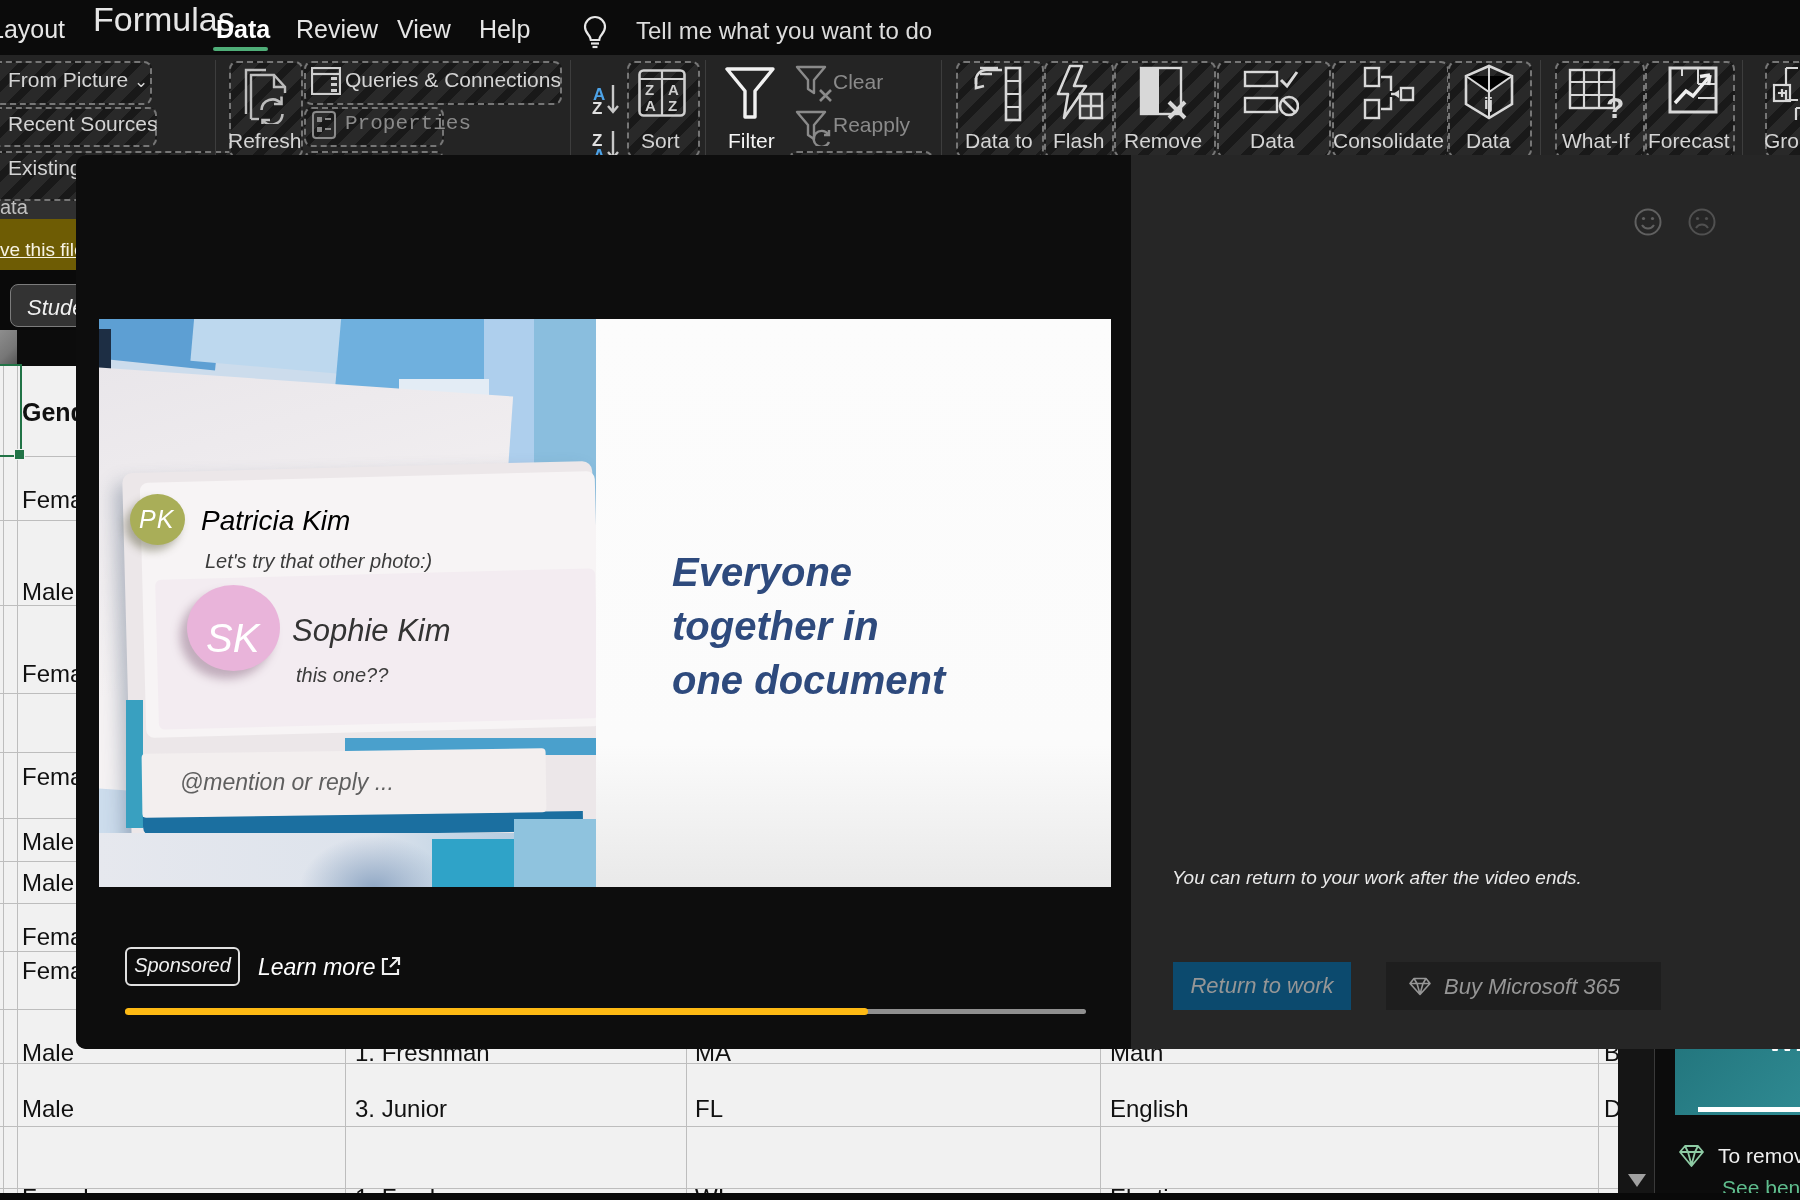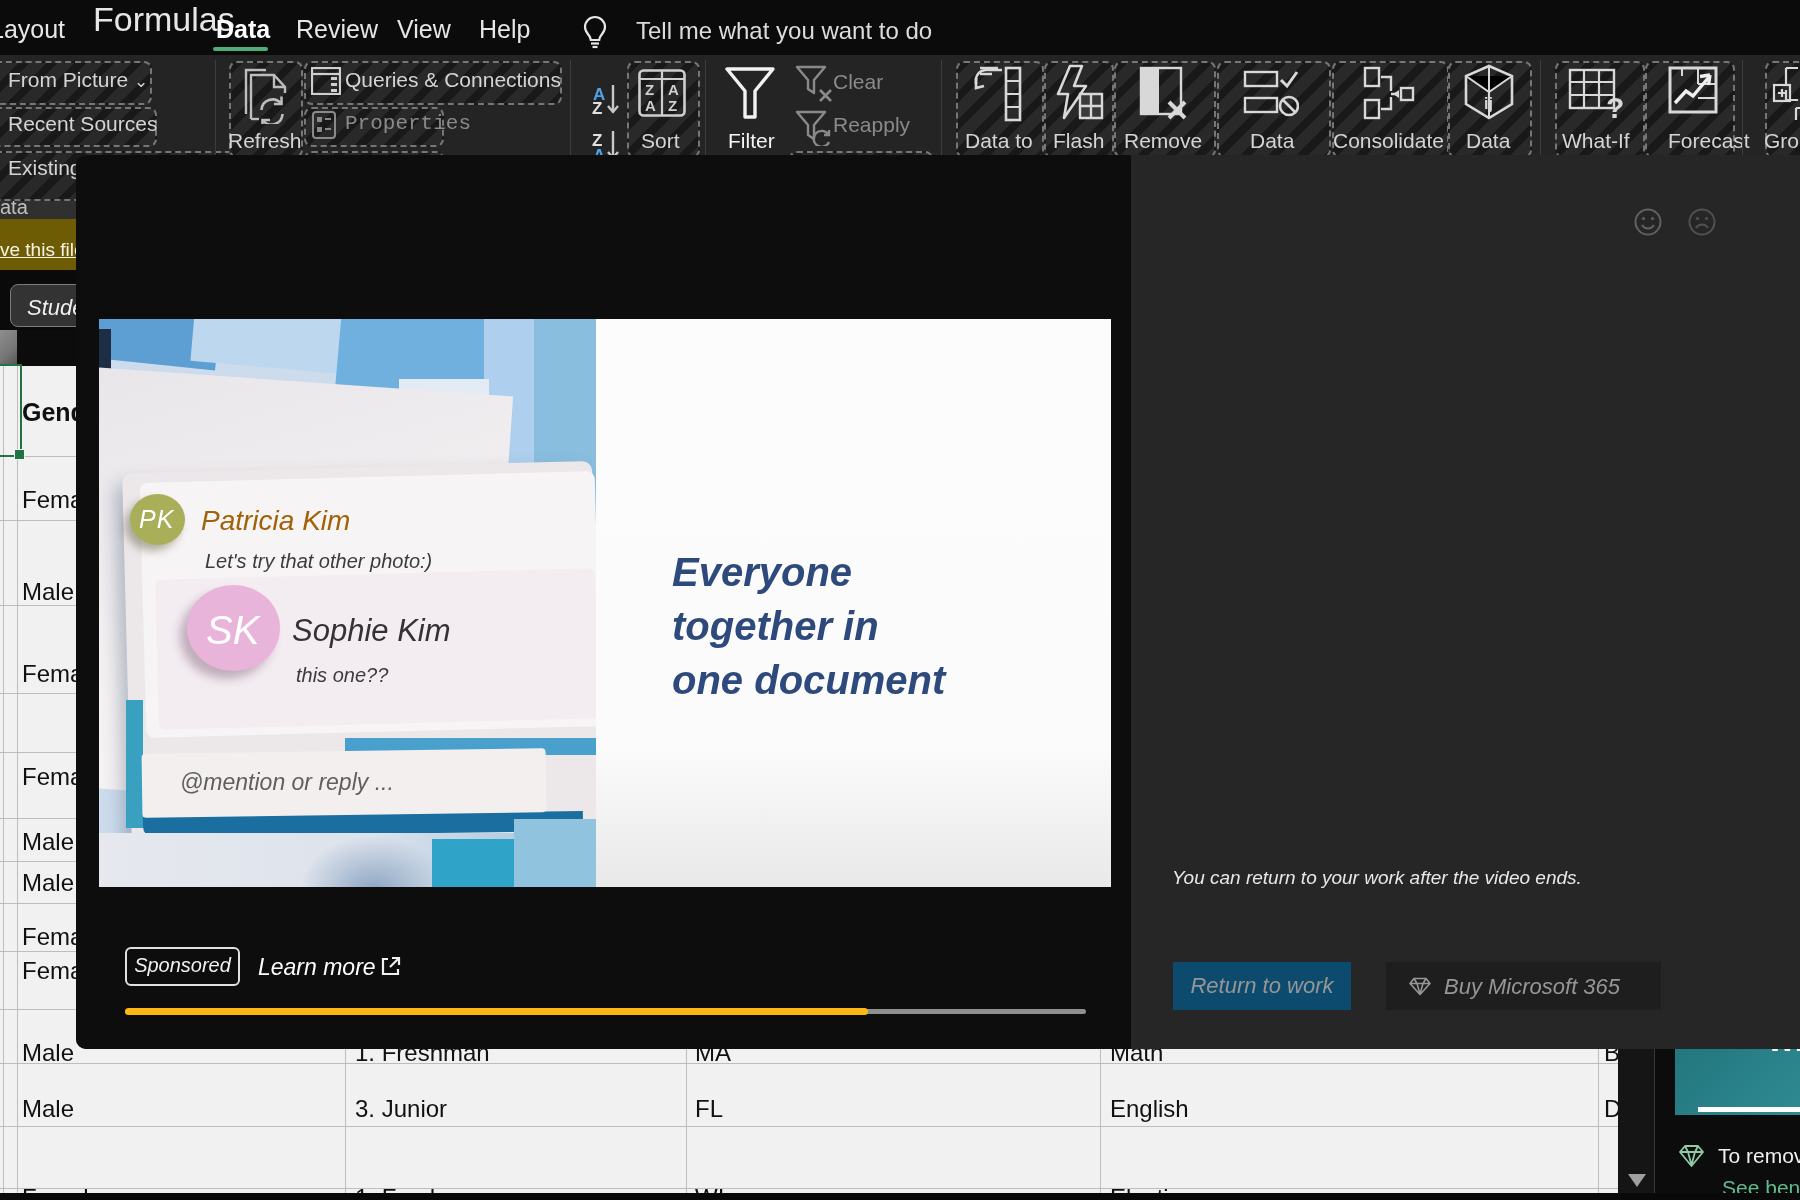--- a/index.html
+++ b/index.html
@@ -171,21 +171,21 @@
   <text x="38" y="50" fill="#d8d8d8" font-size="30" font-weight="bold" font-family="Liberation Sans">?</text>
 </svg>
 <div class="lbl" style="left:1562px;top:129px;">What-If</div>
 <div class="tile" style="left:1645px;top:61px;width:86px;height:93px;"></div>
 <svg class="abs" style="left:1668px;top:66px;" width="50" height="48" viewBox="0 0 50 48">
   <rect x="2" y="2" width="46" height="44" fill="none" stroke="#d8d8d8" stroke-width="3"></rect>
   <path d="M30 2 v16 M30 18 h18 M30 32 h18 M14 2 v8" stroke="#d8d8d8" stroke-width="2"></path>
   <path d="M7 37 l11 -12 l7 5 l16 -19" fill="none" stroke="#efefef" stroke-width="3.4"></path>
   <path d="M42 9 l-1.5 10 M42 9 l-10 1.5" stroke="#efefef" stroke-width="3.4"></path>
 </svg>
-<div class="lbl" style="left:1648px;top:129px;margin-left:20px;">Forecast</div>
+<div class="lbl" style="left:1648px;top:129px;">Forecast</div>
 <div class="sep" style="left:1742px;"></div>
 
 <div class="tile" style="left:1765px;top:61px;width:80px;height:93px;"></div>
 <svg class="abs" style="left:1772px;top:64px;" width="28" height="58" viewBox="0 0 28 58">
   <path d="M14 4 h12 M14 4 v16 M14 36 h12 M14 36 v-10" fill="none" stroke="#d8d8d8" stroke-width="2.2"></path>
   <rect x="2" y="21" width="16" height="16" fill="none" stroke="#d8d8d8" stroke-width="2.2"></rect>
   <path d="M6 29 h8 M10 25 v8" stroke="#d8d8d8" stroke-width="2.2"></path>
   <path d="M24 44 h4 M24 44 v12" fill="none" stroke="#d8d8d8" stroke-width="2.2"></path>
 </svg>
 <div class="lbl" style="left:1764px;top:129px;">Gro</div>
@@ -301,25 +301,25 @@
       <div class="abs" style="left:0px;top:10px;width:12px;height:140px;background:#1d2e44;"></div>
       <div class="abs" style="left:-30px;top:62px;width:430px;height:420px;background:linear-gradient(160deg,#e9e6ea 0%,#f5f2f3 60%);transform:rotate(4deg);"></div>
       <div class="abs" style="left:330px;top:230px;width:170px;height:240px;background:#e9e3ee;"></div>
 
       <div class="abs" style="left:28px;top:148px;width:470px;height:380px;background:#ece7e9;border-radius:10px;transform:rotate(-1.5deg);box-shadow:-8px 10px 18px rgba(60,80,110,.35);"></div>
       <div class="abs" style="left:44px;top:158px;width:455px;height:255px;background:#f7f4f5;border-radius:8px;transform:rotate(-1.5deg);"></div>
       <div class="abs" style="left:58px;top:255px;width:440px;height:150px;background:#f3ecf1;border-radius:6px;transform:rotate(-1.5deg);"></div>
 
       <div class="abs" style="left:31px;top:175px;width:55px;height:51px;border-radius:50%;background:#a9ae58;box-shadow:-5px 6px 8px rgba(90,90,60,.45);"></div>
       <div class="abs" style="left:40px;top:186px;color:#fff;font-size:25px;letter-spacing:1px;">PK</div>
-      <div class="abs" style="left:102px;top:186px;color:#a16207;font-size:28px;">Patricia Kim</div>
+      <div class="abs" style="left:102px;top:186px;color:#000000;font-size:28px;">Patricia Kim</div>
       <div class="abs" style="left:106px;top:231px;color:#3c3c3c;font-size:20px;">Let's try that other photo:)</div>
 
       <div class="abs" style="left:88px;top:266px;width:93px;height:86px;border-radius:50%;background:#e9b4da;box-shadow:-7px 8px 10px rgba(120,80,110,.4);"></div>
-      <div class="abs" style="left:107px;top:289px;color:#fff;font-size:40px;">SK</div>
+      <div class="abs" style="left:107px;top:297px;color:#fff;font-size:40px;">SK</div>
       <div class="abs" style="left:193px;top:294px;color:#333;font-size:31px;">Sophie Kim</div>
       <div class="abs" style="left:197px;top:345px;color:#3c3c3c;font-size:20px;">this one??</div>
 
       <div class="abs" style="left:246px;top:419px;width:252px;height:17px;background:#4aa0cc;"></div>
       <div class="abs" style="left:27px;top:381px;width:17px;height:128px;background:#39a0c0;"></div>
       <div class="abs" style="left:44px;top:495px;width:440px;height:20px;background:#1b6fa0;border-radius:0 0 6px 10px;transform:rotate(-.8deg);"></div>
       <div class="abs" style="left:43px;top:432px;width:404px;height:64px;background:#f3efef;border-radius:4px;transform:rotate(-.8deg);"></div>
       <div class="abs" style="left:81px;top:450px;color:#5f5f5f;font-size:23px;">@mention or reply ...</div>
 
       <div class="abs" style="left:0px;top:514px;width:500px;height:56px;background:linear-gradient(90deg,#e6e8ee 0%,#dde3ec 55%,#b8cfe2 80%,#9ec6de 100%);"></div>

